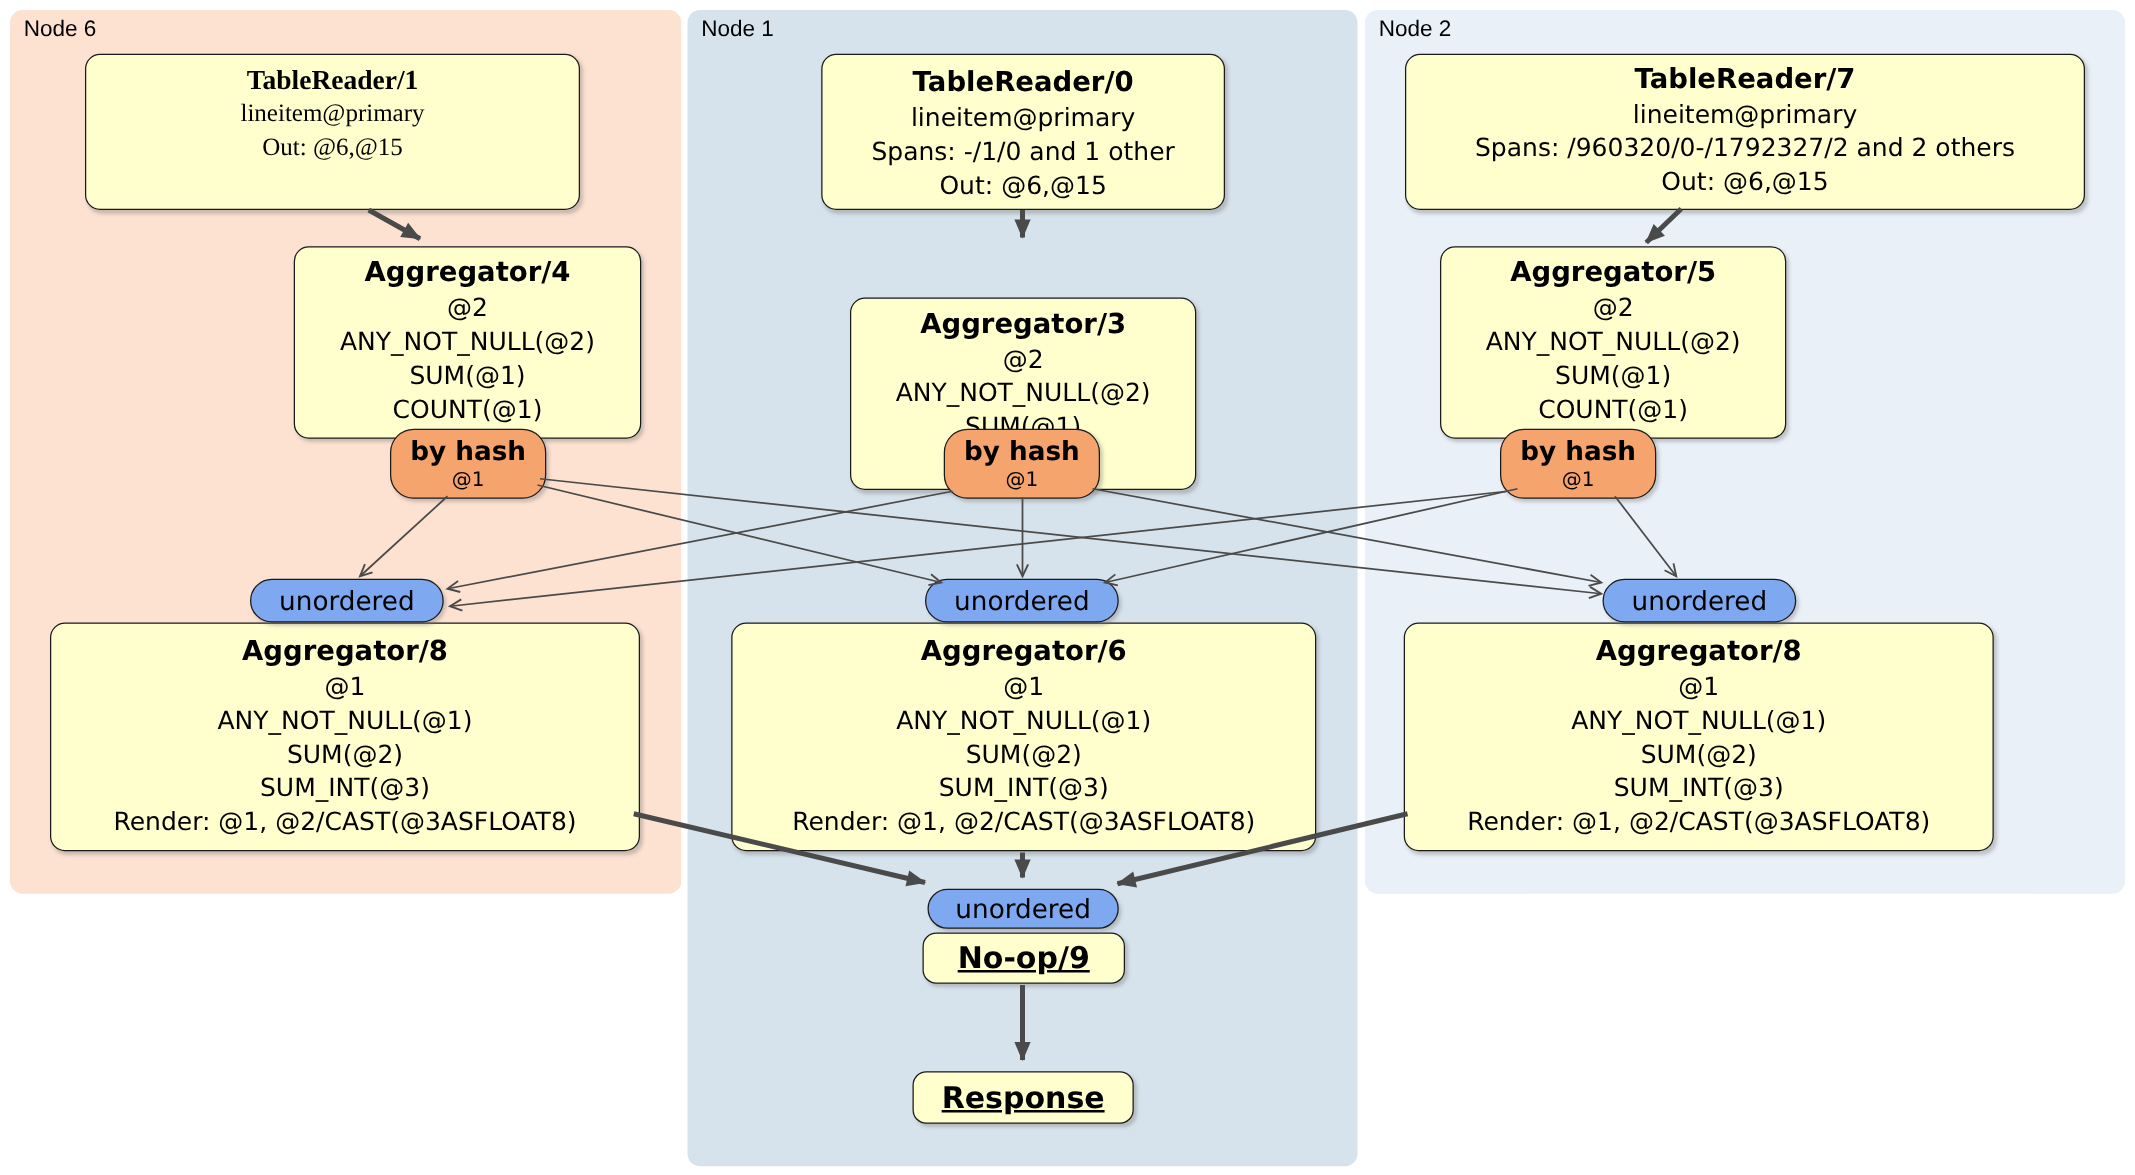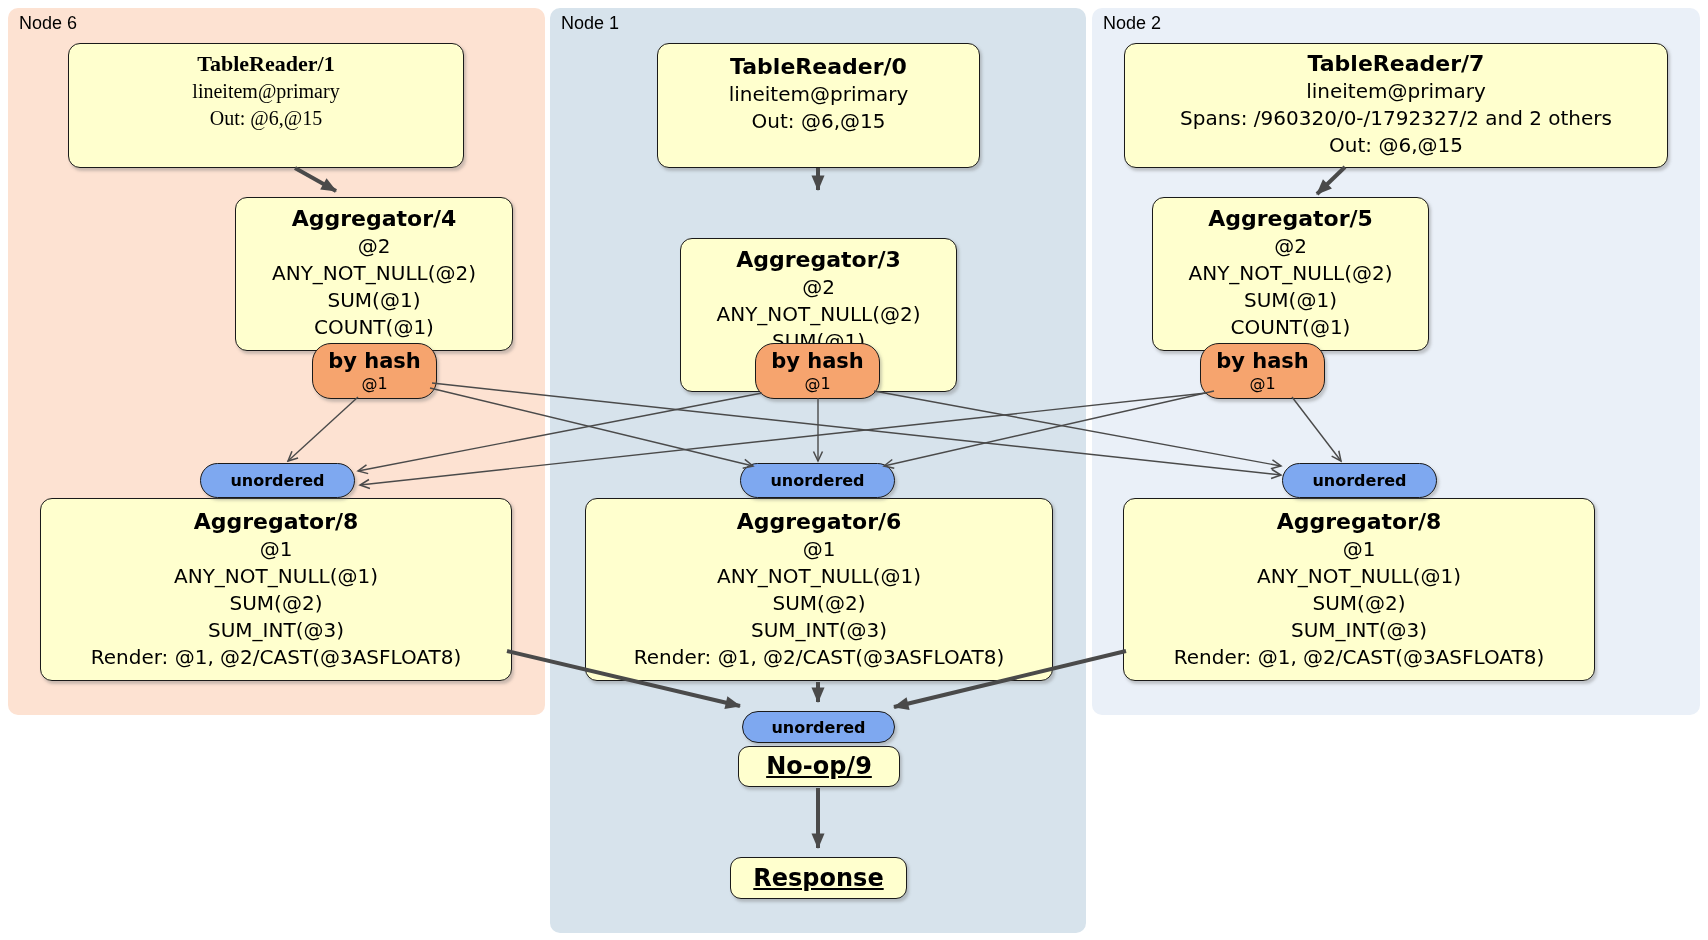--- a/index.html
+++ b/index.html
@@ -67,22 +67,22 @@
   .hash .hlabel{font-weight:bold;font-size:21px;line-height:26px;}
   .hash .hdetail{font-size:16px;line-height:20px;}
 
   .upill{
     position:absolute;
     background:var(--stream_fill,#7ea8f0);
     border:1.6px solid #1a1a1a;
     border-radius:18px;
     text-align:center;
     box-sizing:border-box;
-    font-weight:bold;
-    font-size:16px;
+    font-weight:normal;
+    font-size:21px;
     display:flex;align-items:center;justify-content:center;
     box-shadow:2px 2.5px 3px rgba(110,110,110,0.35);
     z-index:3;
     white-space:nowrap;
   }
 
   svg.edges{
     position:absolute;left:0;top:0;
     z-index:4;
     pointer-events:none;
@@ -107,20 +107,21 @@
 
   <div class="ybox" style="left:68px;top:43px;width:396px;height:125px;padding-top:5px;font-family:Liberation Serif, serif;">
     <div class="title">TableReader/1</div>
     <div class="bline">lineitem@primary</div>
     <div class="bline">Out: @6,@15</div>
   </div>
 
   <div class="ybox" style="left:657px;top:43px;width:323px;height:125px;padding-top:8px;">
     <div class="title">TableReader/0</div>
     <div class="bline">lineitem@primary</div>
+    <div class="bline">Spans: -/1/0 and 1 other</div>
     <div class="bline">Out: @6,@15</div>
   </div>
 
   <div class="ybox" style="left:1124px;top:43px;width:544px;height:125px;padding-top:5px;">
     <div class="title">TableReader/7</div>
     <div class="bline">lineitem@primary</div>
     <div class="bline">Spans: /960320/0-/1792327/2 and 2 others</div>
     <div class="bline">Out: @6,@15</div>
   </div>
 

